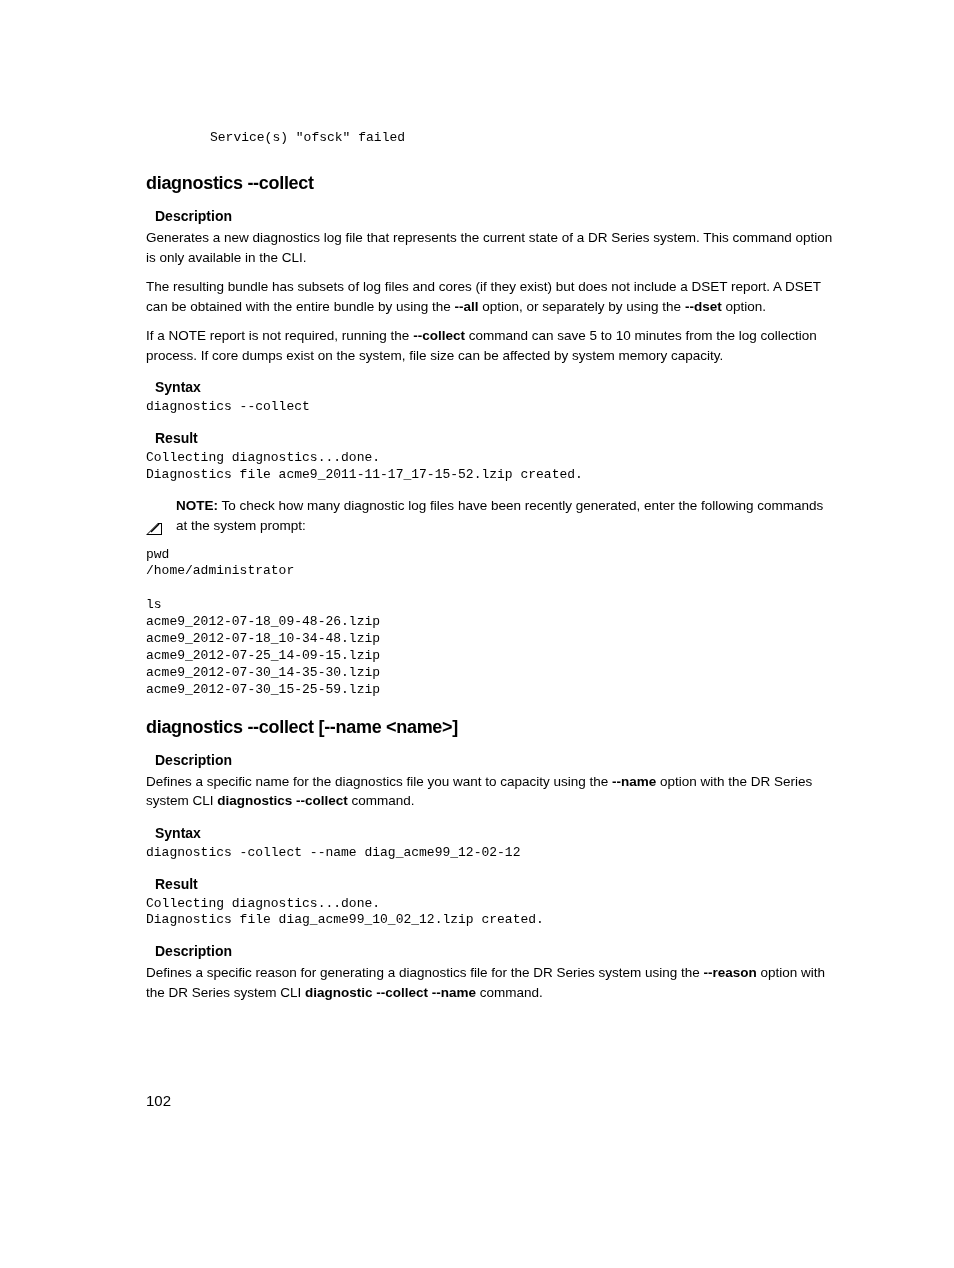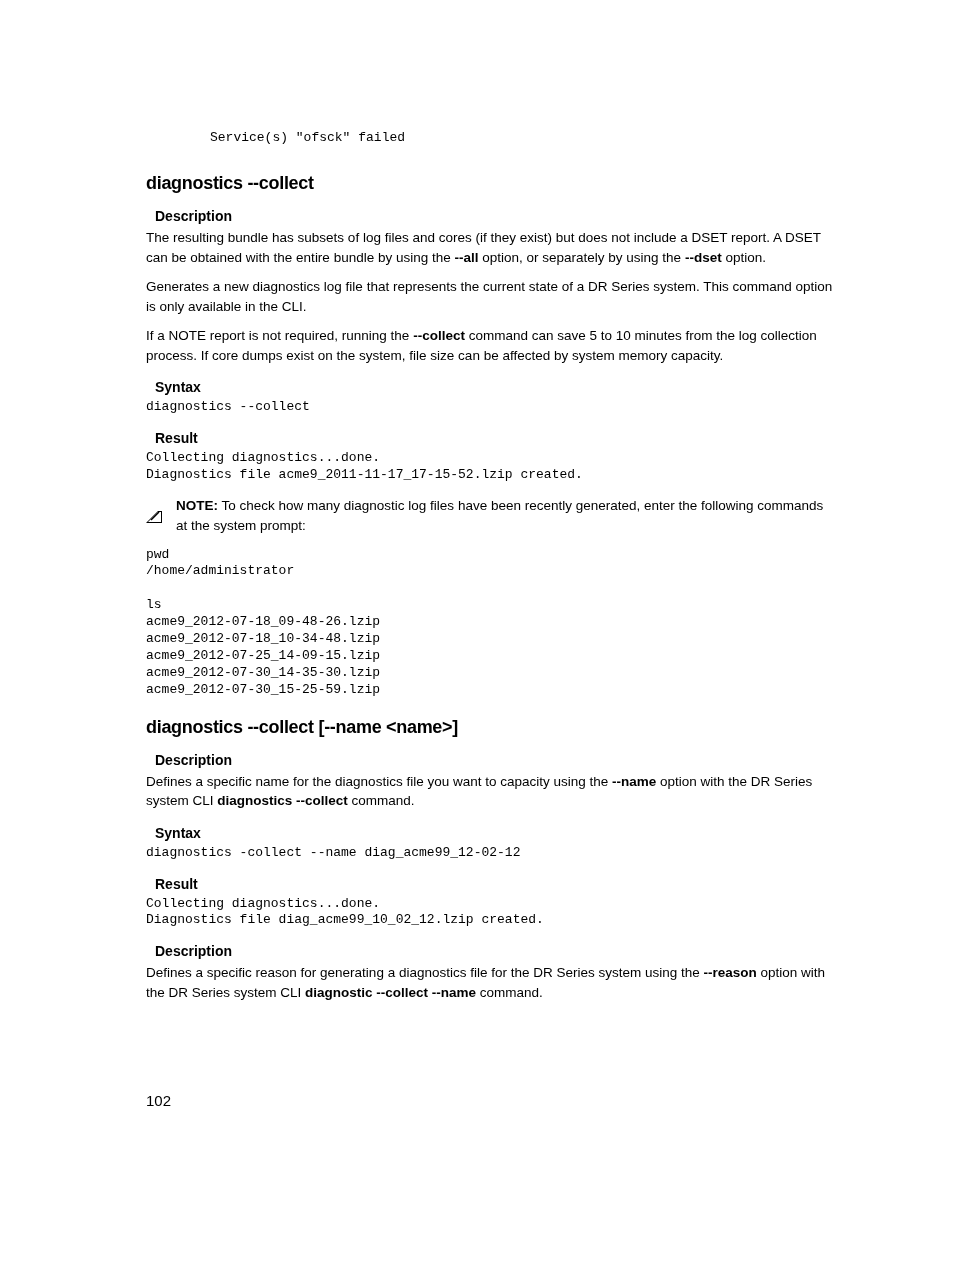--- a/index.html
+++ b/index.html
@@ -43,21 +43,21 @@
   }
   p.body {
     margin: 2px 0 10px 0;
     line-height: 1.45;
   }
   .bold {
     font-weight: bold;
   }
   .note-row {
     display: flex;
-    align-items: center;
+    align-items: flex-end;
     margin: 10px 16px 10px 0;
   }
   .note-icon {
     width: 16px;
     height: 16px;
     flex: none;
     margin-right: 14px;
     margin-top: 1px;
   }
   .note-icon svg { display:block; }
@@ -73,24 +73,24 @@
 </head>
 <body>
 
 <div class="page">
 
   <div class="mono-top">Service(s) "ofsck" failed</div>
 
   <h2 class="section">diagnostics --collect</h2>
 
   <h3 class="subsection">Description</h3>
+  <p class="body">Generates a new diagnostics log file that represents the current state of a DR Series system. This command option is only available in the CLI.</p>
   <p class="body">
     <span>The resulting bundle has subsets of log files and cores (if they exist) but does not include a DSET report. A DSET can be obtained with the entire bundle by using the </span><span class="bold">--all</span><span> option, or separately by using the </span><span class="bold">--dset</span><span> option.</span>
   </p>
-  <p class="body">Generates a new diagnostics log file that represents the current state of a DR Series system. This command option is only available in the CLI.</p>
   <p class="body">
     <span>If a NOTE report is not required, running the </span><span class="bold">--collect</span><span> command can save 5 to 10 minutes from the log collection process. If core dumps exist on the system, file size can be affected by system memory capacity.</span>
   </p>
 
   <h3 class="subsection">Syntax</h3>
   <div class="mono">diagnostics --collect</div>
 
   <h3 class="subsection">Result</h3>
   <div class="mono">Collecting diagnostics...done.
 Diagnostics file acme9_2011-11-17_17-15-52.lzip created.</div>

